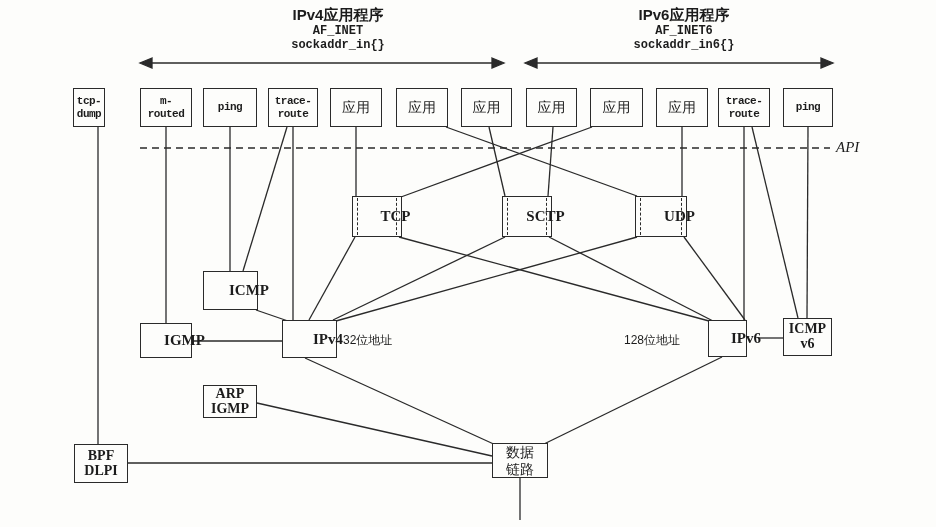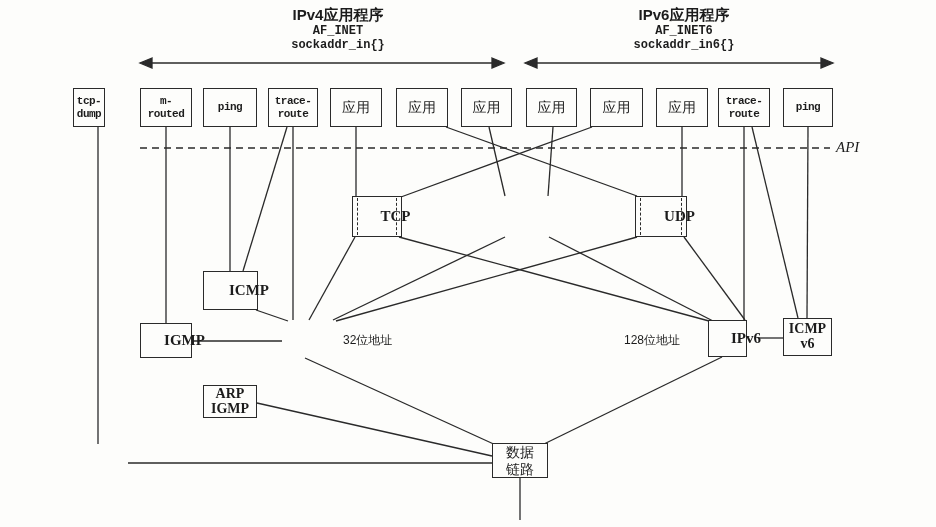--- a/index.html
+++ b/index.html
@@ -125,33 +125,41 @@
 route</div>
   <div class="box mono" style="left:783px;top:88px;width:50px;height:39px;">ping</div>
 
   <div class="api" style="left:836px;top:139px;">API</div>
 
   <div class="box serif" style="left:352px;top:196px;width:50px;height:41px;">
     <span class="dashv l"></span>
     <span class="dashv r"></span>
     <span>TCP</span>
   </div>
+  <div class="box serif" style="left:502px;top:196px;width:50px;height:41px;">
+    <span class="dashv l"></span>
+    <span class="dashv r"></span>
+    <span>SCTP</span>
+  </div>
   <div class="box serif" style="left:635px;top:196px;width:52px;height:41px;">
     <span class="dashv l"></span>
     <span class="dashv r"></span>
     <span>UDP</span>
   </div>
 
   <div class="box serif" style="left:203px;top:271px;width:55px;height:39px;">ICMP</div>
   <div class="box serif" style="left:140px;top:323px;width:52px;height:35px;">IGMP</div>
+  <div class="box serif" style="left:282px;top:320px;width:55px;height:38px;">IPv4</div>
   <div class="box serif" style="left:708px;top:320px;width:36px;height:37px;">IPv6</div>
   <div class="box serif-sm" style="left:783px;top:318px;width:49px;height:38px;">ICMP
 v6</div>
 
   <div class="note" style="left:343px;top:332px;">32位地址</div>
   <div class="note" style="left:624px;top:332px;">128位地址</div>
 
   <div class="box serif-sm" style="left:203px;top:385px;width:54px;height:33px;">ARP
 IGMP</div>
+  <div class="box serif-sm" style="left:74px;top:444px;width:54px;height:39px;">BPF
+DLPI</div>
   <div class="box cjk" style="left:492px;top:443px;width:56px;height:35px;line-height:1.15;">数据
 链路</div>
 
 </div>
 
 </body></html>

